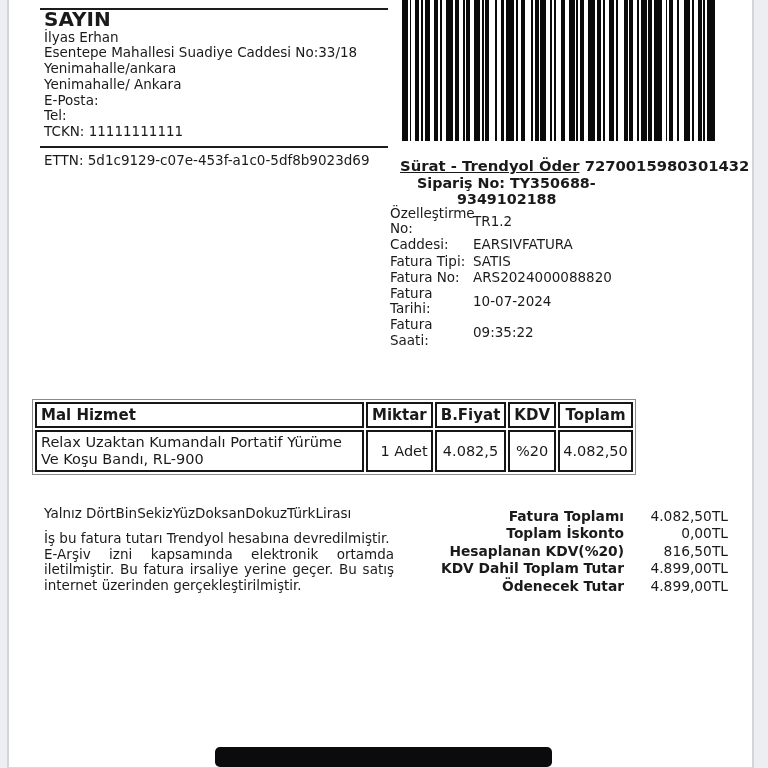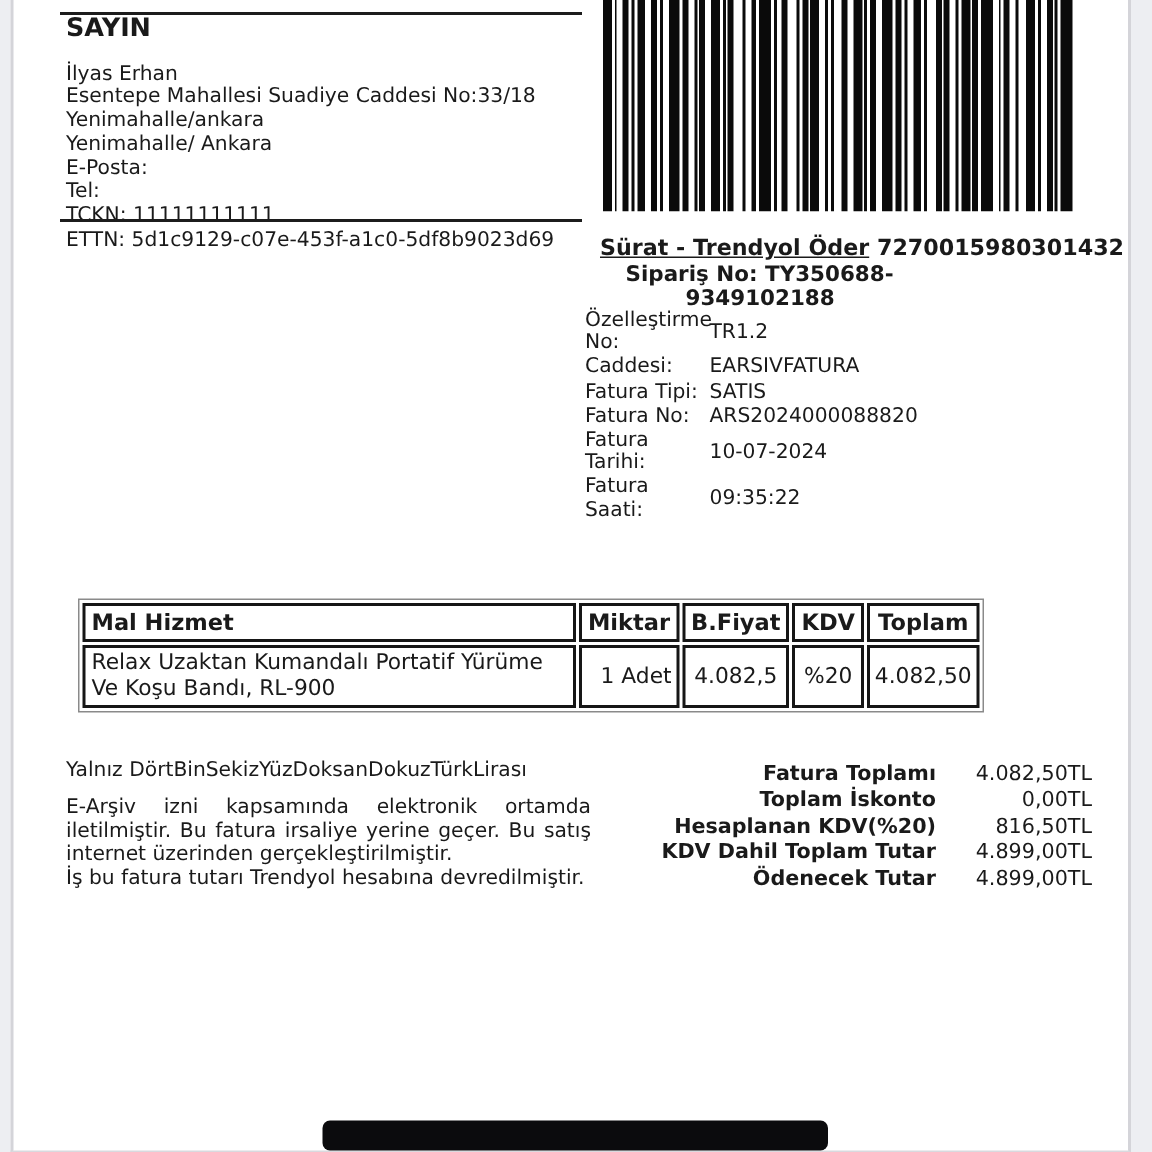--- a/index.html
+++ b/index.html
@@ -6,42 +6,42 @@
   html,body { width:768px; height:768px; }
   body { background:#edeef2; font-family:"DejaVu Sans","Liberation Sans",sans-serif; color:#1a1a1a; position:relative; overflow:hidden; }
   #root { position:absolute; inset:0; }
   .page { position:absolute; top:0; bottom:0; left:7px; width:747px; background:#ffffff;
           border-left:2px solid #d4d4d9; border-right:2px solid #d4d4d9; border-bottom:1px solid #d9d9de; }
   .abs { position:absolute; }
 
   
   .rule { position:absolute; height:2px; background:#1c1c1c; }
   .addr { font-size:13.5px; line-height:15.7px; }
-  .addr .hd { font-weight:bold; font-size:17px; margin-bottom:14px; }
+  .addr .hd { font-weight:bold; font-size:20px; margin-bottom:2px; }
   .ettn { font-size:13.5px; }
 
   
   .barcode { position:absolute; left:402px; top:0; width:316px; height:141px; overflow:hidden; white-space:nowrap; font-size:0; }
   .barcode .b { display:inline-block; height:141px; vertical-align:top; }
   .barcode .bk { background:#0a0a0a; }
 
   
   .ship1 { font-weight:bold; font-size:14.8px; }
   .ship1 .u { text-decoration:underline; }
   .ship2 { font-weight:bold; font-size:14.3px; }
 
   
   .meta { position:absolute; left:390px; top:206px; width:345px; font-size:13.5px; line-height:15.2px; }
   .mrow { display:flex; align-items:center; margin-bottom:1px; }
   .mlab { width:81px; flex:none; }
   .mlab.nw { white-space:nowrap; }
   .mval { margin-left:2px; white-space:nowrap; }
 
   
-  .tblwrap { position:absolute; left:52px; top:399px; width:604px; }
+  .tblwrap { position:absolute; left:32px; top:399px; width:604px; }
   table.itable { width:100%; border-collapse:separate; border-spacing:2px; border:1px solid #8a8a8a; background:#fff; }
   .itable th, .itable td { border:2px solid #161616; padding:1px 4px; }
   .itable th { font-size:15px; padding-top:2px; padding-bottom:2px; }
   .itable th.l { text-align:left; }
   .itable td { font-size:14.5px; }
   .itable td.desc { line-height:17px; padding:2px 4px; }
   .itable td.num { text-align:center; white-space:nowrap; padding:1px 2px; }
   .itable td.qty { text-align:right; white-space:nowrap; padding:1px 3px; }
   .c-qty{width:57px;} .c-price{width:67px;} .c-kdv{width:45px;} .c-total{width:75px;}
 
@@ -143,22 +143,22 @@
           <td class="num">%20</td>
           <td class="num">4.082,50</td>
         </tr>
       </tbody>
     </table>
   </div>
 
   <div class="abs words" style="left:44px; top:505px;">Yalnız DörtBinSekizYüzDoksanDokuzTürkLirası</div>
 
   <div class="notes">
+    <p>İş bu fatura tutarı Trendyol hesabına devredilmiştir.</p>
     <p>E-Arşiv izni kapsamında elektronik ortamda iletilmiştir. Bu fatura irsaliye yerine geçer. Bu satış internet üzerinden gerçekleştirilmiştir.</p>
-    <p>İş bu fatura tutarı Trendyol hesabına devredilmiştir.</p>
   </div>
 
   <div class="totals">
     <div class="trow">
       <div class="tlab">Fatura Toplamı</div>
       <div class="tval">4.082,50TL</div>
     </div>
     <div class="trow">
       <div class="tlab">Toplam İskonto</div>
       <div class="tval">0,00TL</div>

